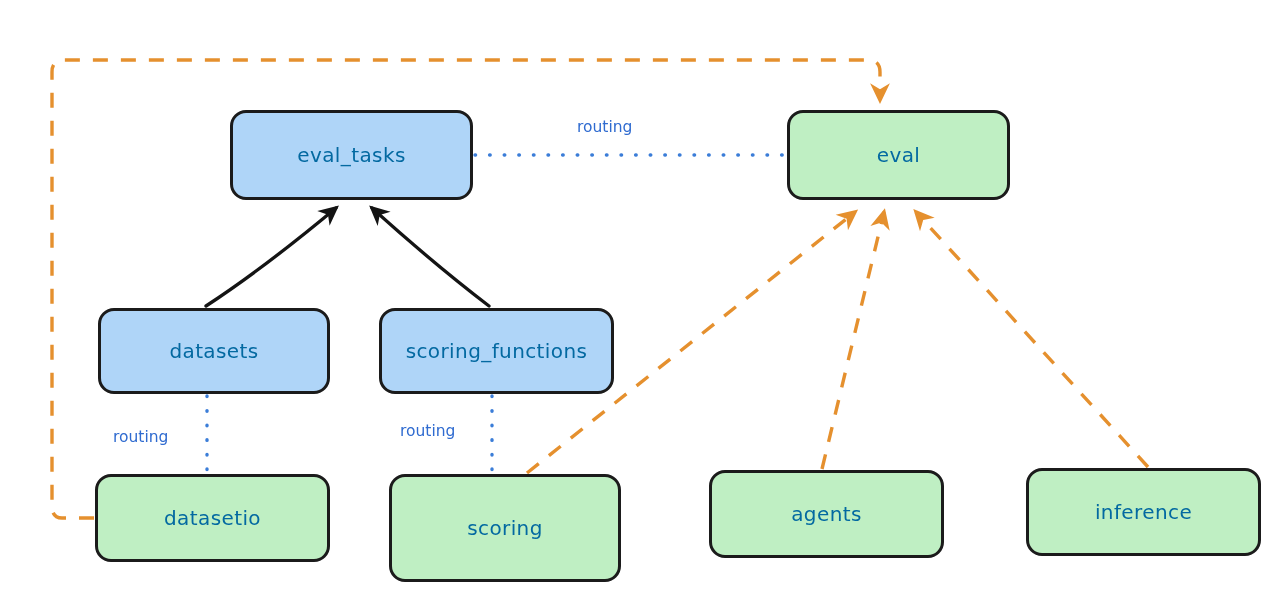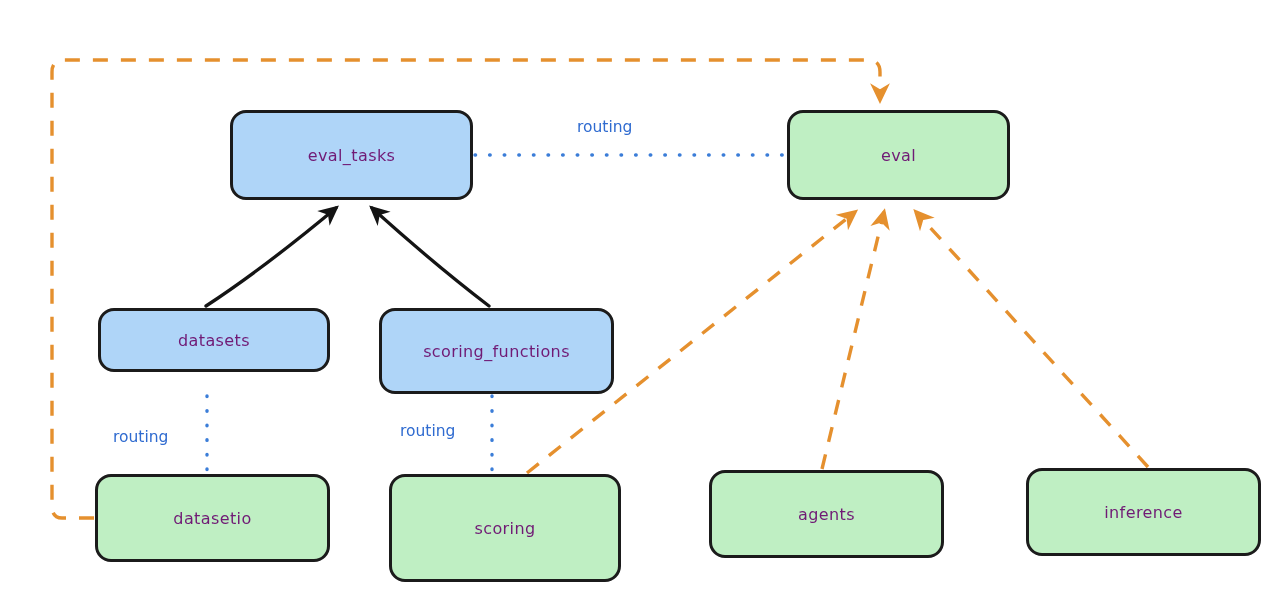--- a/index.html
+++ b/index.html
@@ -29,22 +29,22 @@
     box-sizing: border-box;
     border: 3.2px solid #1b1b1b;
     border-radius: 16px;
     display: flex;
     align-items: center;
     justify-content: center;
     z-index: 5;
   }
   .node .node-label {
     font-family: "DejaVu Sans", sans-serif;
-    font-size: 16px;
-    color: #701a75;
+    font-size: 20px;
+    color: #0369a1;
     letter-spacing: 0.4px;
     white-space: nowrap;
     font-weight: 400;
   }
   .node.api {
     background: #AFD5F8;
   }
   .node.provider {
     background: #BFEFC3;
   }
@@ -92,21 +92,21 @@
   </svg>
 
   <div class="node api" style="left:230px; top:110px; width:243px; height:90px;">
     <span class="node-label">eval_tasks</span>
   </div>
 
   <div class="node provider" style="left:787px; top:110px; width:223px; height:90px;justify-content:center;">
     <span class="node-label">eval</span>
   </div>
 
-  <div class="node api" style="left:98px; top:308px; width:232px; height:64px;">
+  <div class="node api" style="left:98px; top:308px; width:232px; height:86px;">
     <span class="node-label">datasets</span>
   </div>
 
   <div class="node api" style="left:379px; top:308px; width:235px; height:86px;border-radius:16px;">
     <span class="node-label">scoring_functions</span>
   </div>
 
   <div class="node provider" style="left:95px; top:474px; width:235px; height:88px;">
     <span class="node-label">datasetio</span>
   </div>

